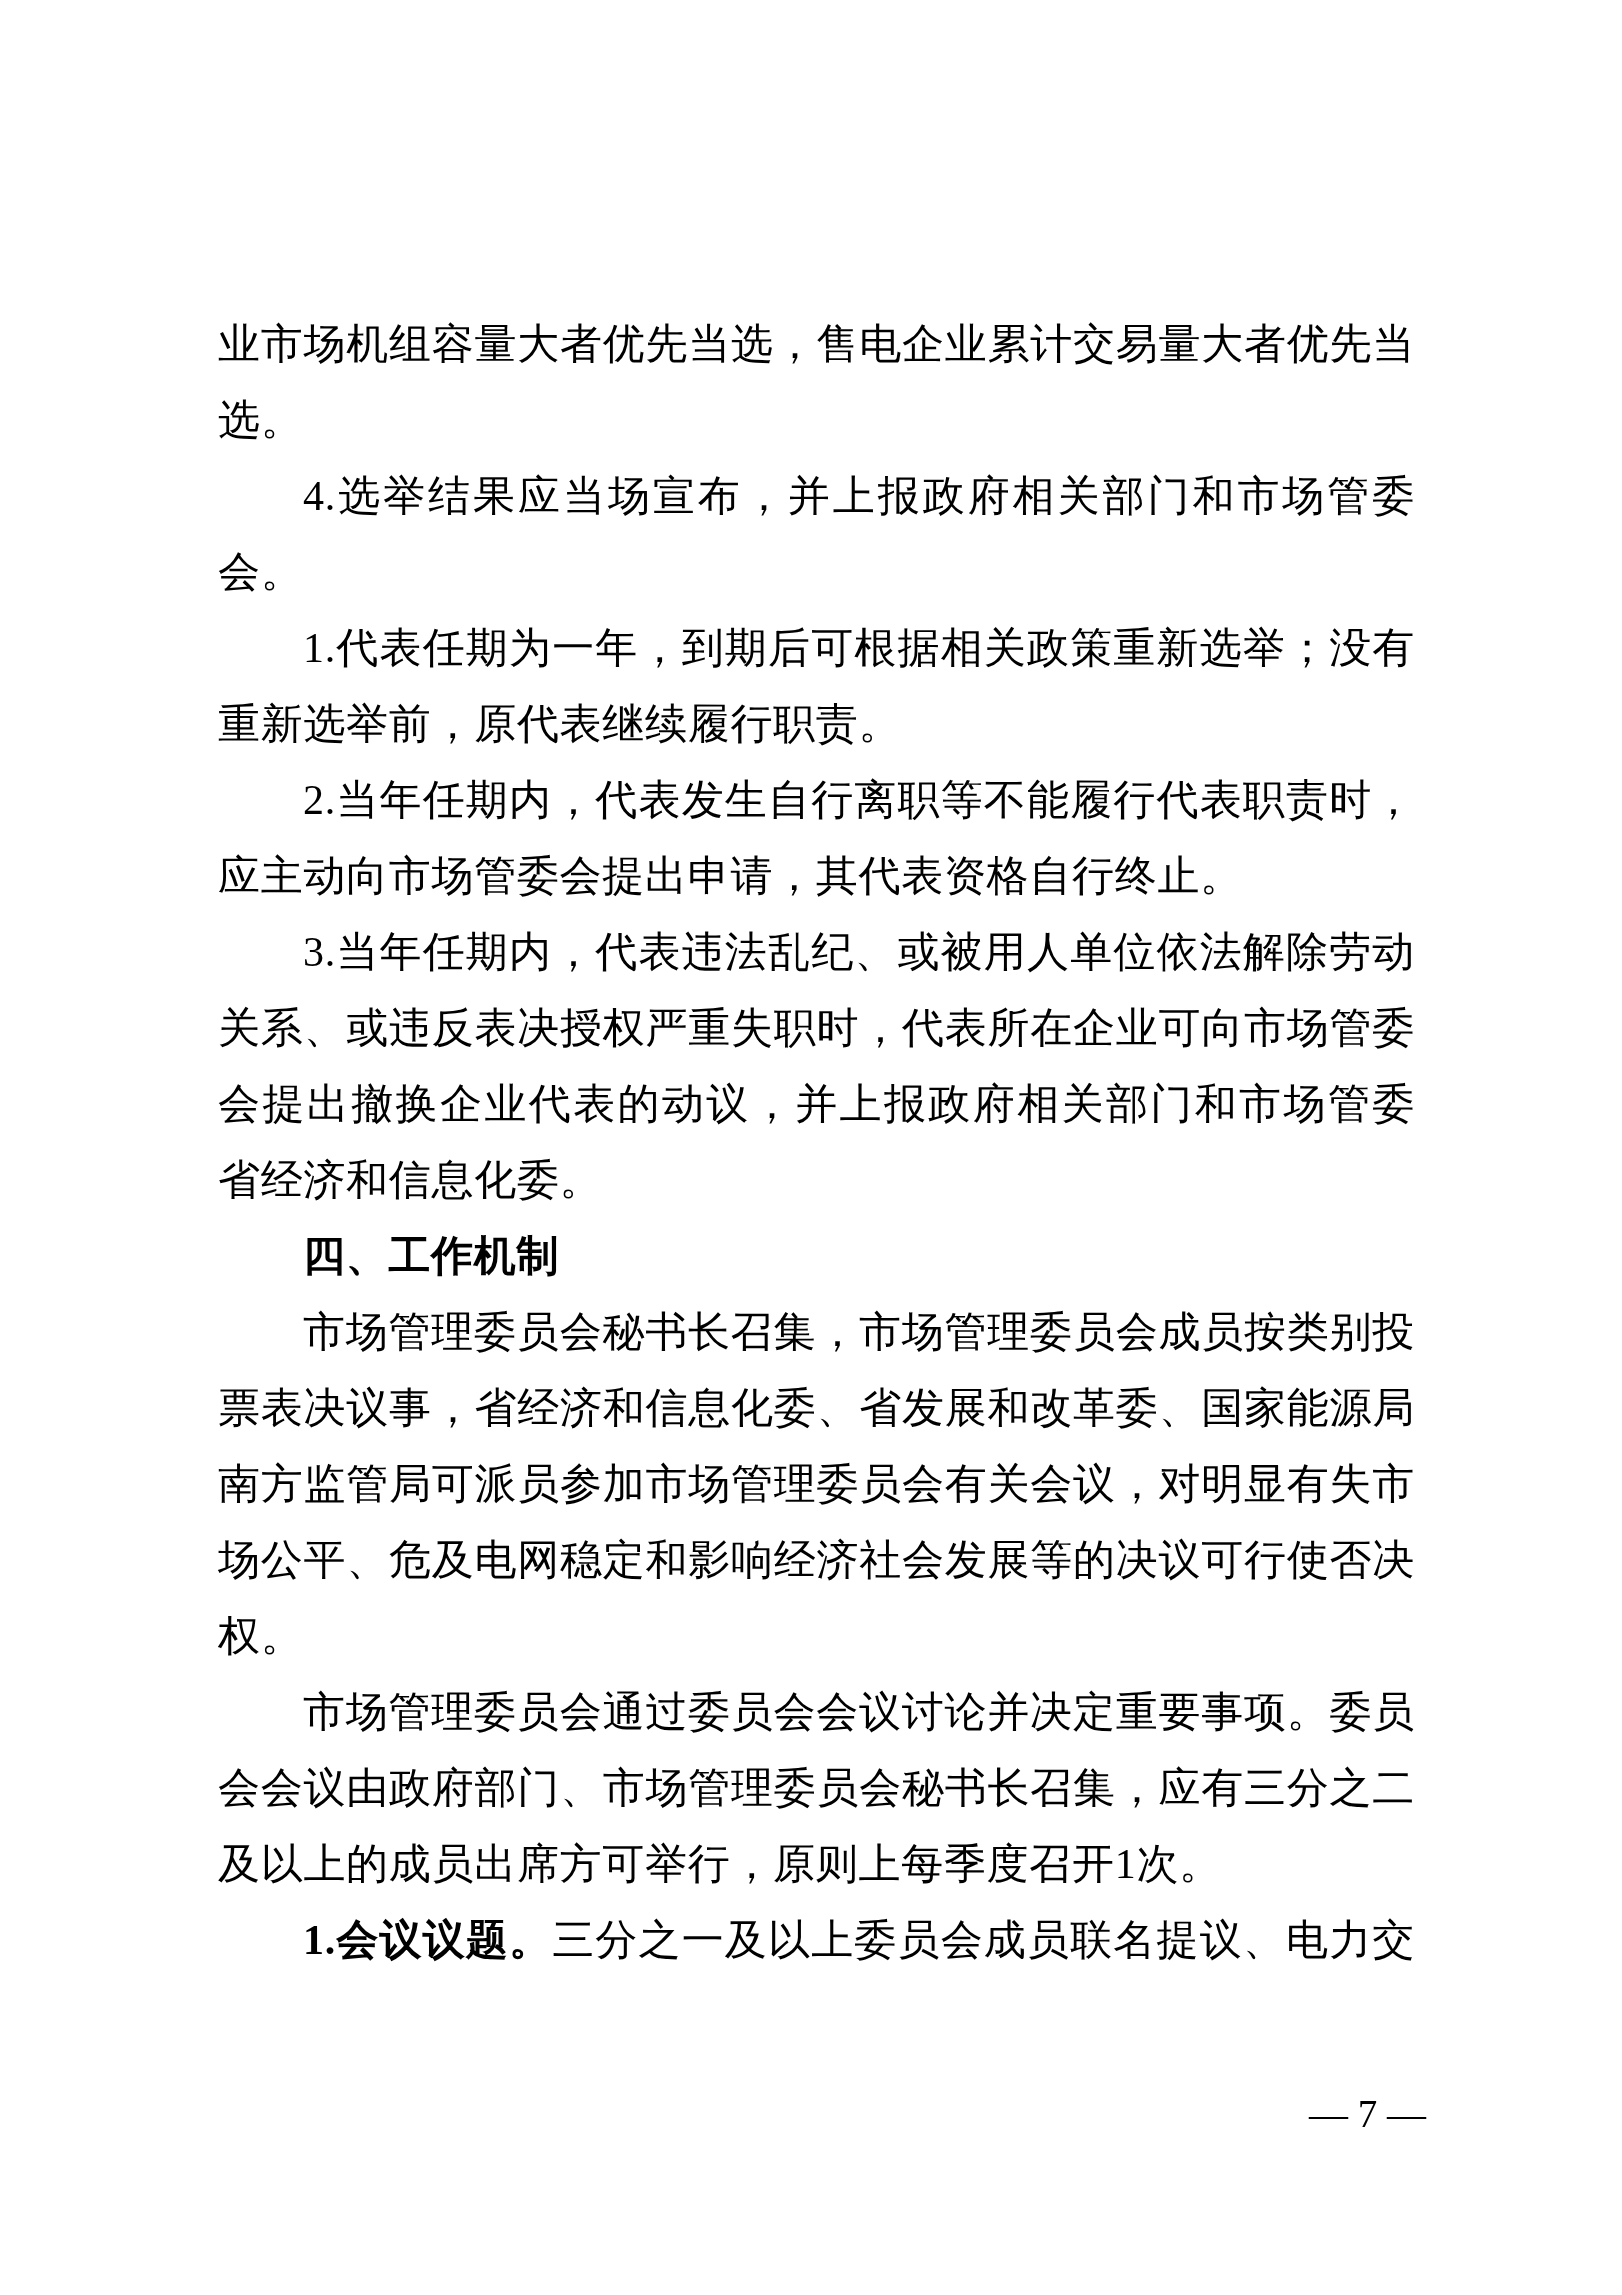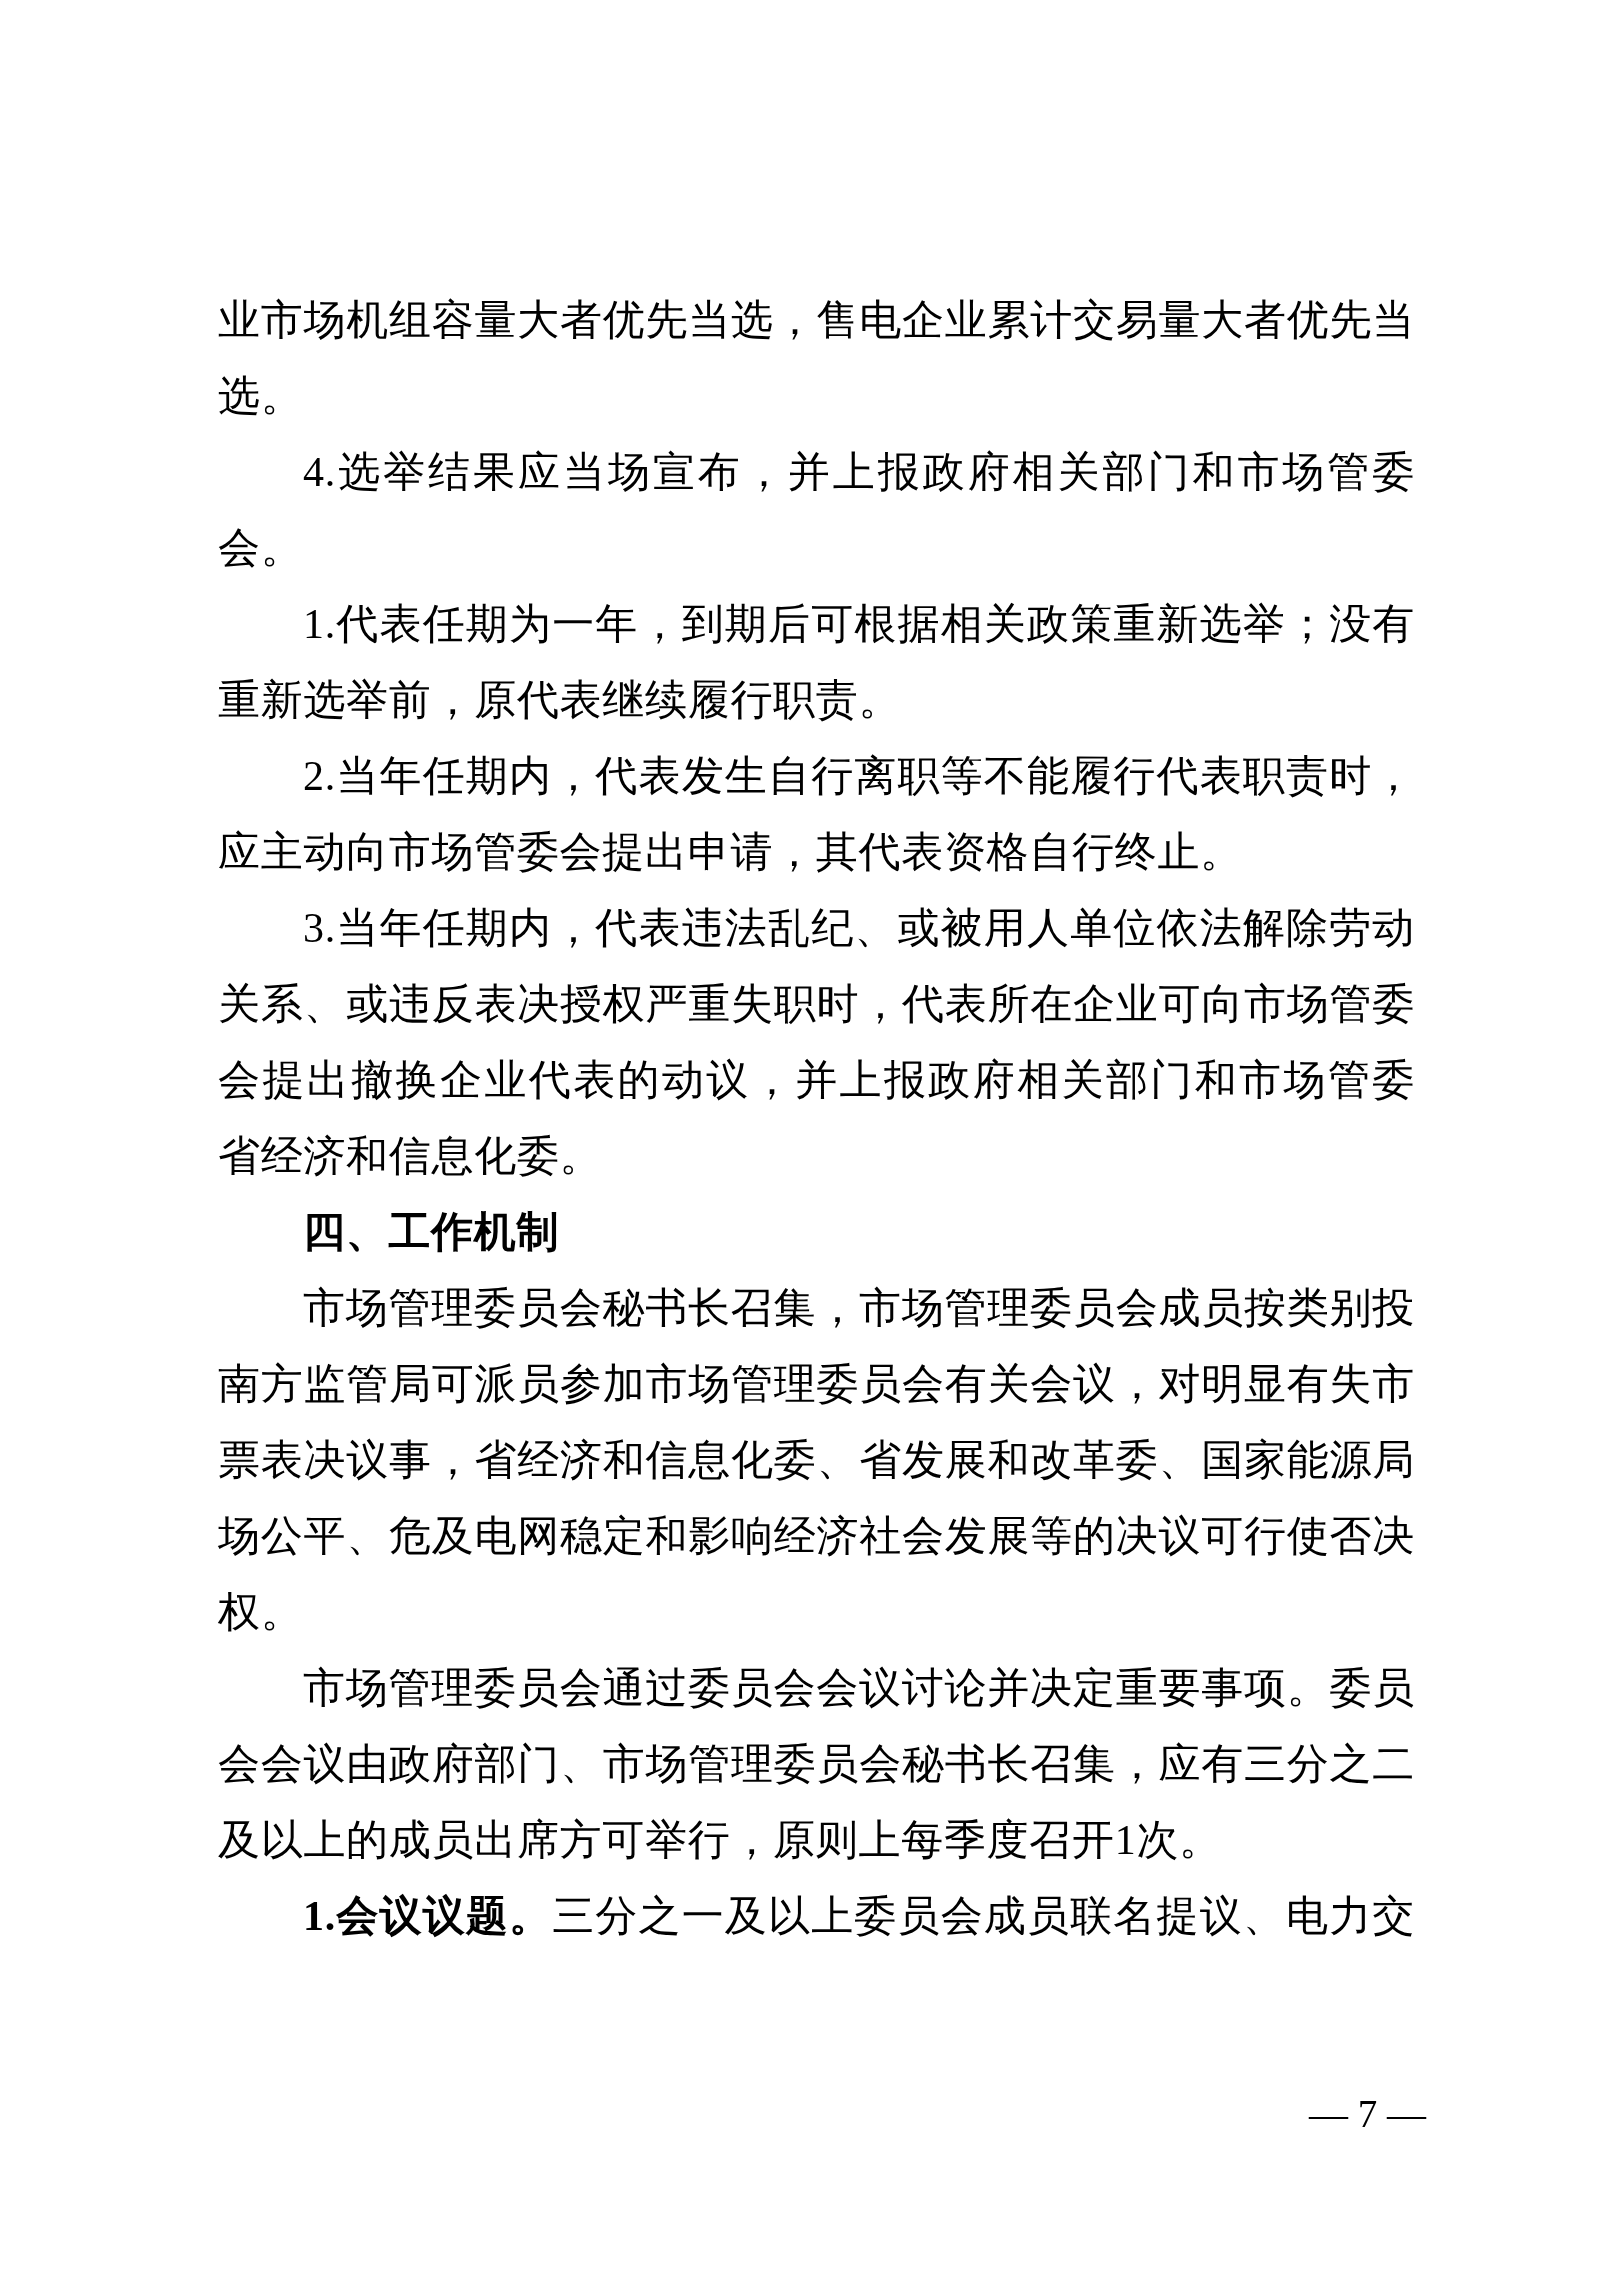--- a/index.html
+++ b/index.html
@@ -11,21 +11,21 @@
     position: relative;
     width: 1622px;
     height: 2295px;
     background: #ffffff;
     overflow: hidden;
     font-family: "Liberation Serif", serif;
   }
   .content {
     position: absolute;
     left: 218px;
-    top: 282px;
+    top: 306px;
     width: 1197px;
   }
   .line {
     height: 76px;
     line-height: 76px;
     font-size: 42px;
     color: #000000;
     white-space: nowrap;
     letter-spacing: 0.7px;
   }
@@ -67,22 +67,22 @@
       <div class="line indent fill">1.代表任期为一年，到期后可根据相关政策重新选举；没有</div>
       <div class="line">重新选举前，原代表继续履行职责。</div>
       <div class="line indent fill">2.当年任期内，代表发生自行离职等不能履行代表职责时，</div>
       <div class="line">应主动向市场管委会提出申请，其代表资格自行终止。</div>
       <div class="line indent fill">3.当年任期内，代表违法乱纪、或被用人单位依法解除劳动</div>
       <div class="line fill">关系、或违反表决授权严重失职时，代表所在企业可向市场管委</div>
       <div class="line fill">会提出撤换企业代表的动议，并上报政府相关部门和市场管委</div>
       <div class="line">省经济和信息化委。</div>
       <div class="line indent heading">四、工作机制</div>
       <div class="line indent fill">市场管理委员会秘书长召集，市场管理委员会成员按类别投</div>
+      <div class="line fill">票表决议事，省经济和信息化委、省发展和改革委、国家能源局</div>
       <div class="line fill">南方监管局可派员参加市场管理委员会有关会议，对明显有失市</div>
-      <div class="line fill">票表决议事，省经济和信息化委、省发展和改革委、国家能源局</div>
       <div class="line fill">场公平、危及电网稳定和影响经济社会发展等的决议可行使否决</div>
       <div class="line">权。</div>
       <div class="line indent fill">市场管理委员会通过委员会会议讨论并决定重要事项。委员</div>
       <div class="line fill">会会议由政府部门、市场管理委员会秘书长召集，应有三分之二</div>
       <div class="line">及以上的成员出席方可举行，原则上每季度召开1次。</div>
       <div class="line indent fill"><span class="bold-run">1.会议议题。</span><span>三分之一及以上委员会成员联名提议、电力交</span></div>
     </div>
   <div class="page-number">— 7 —</div>
 </div>
 

